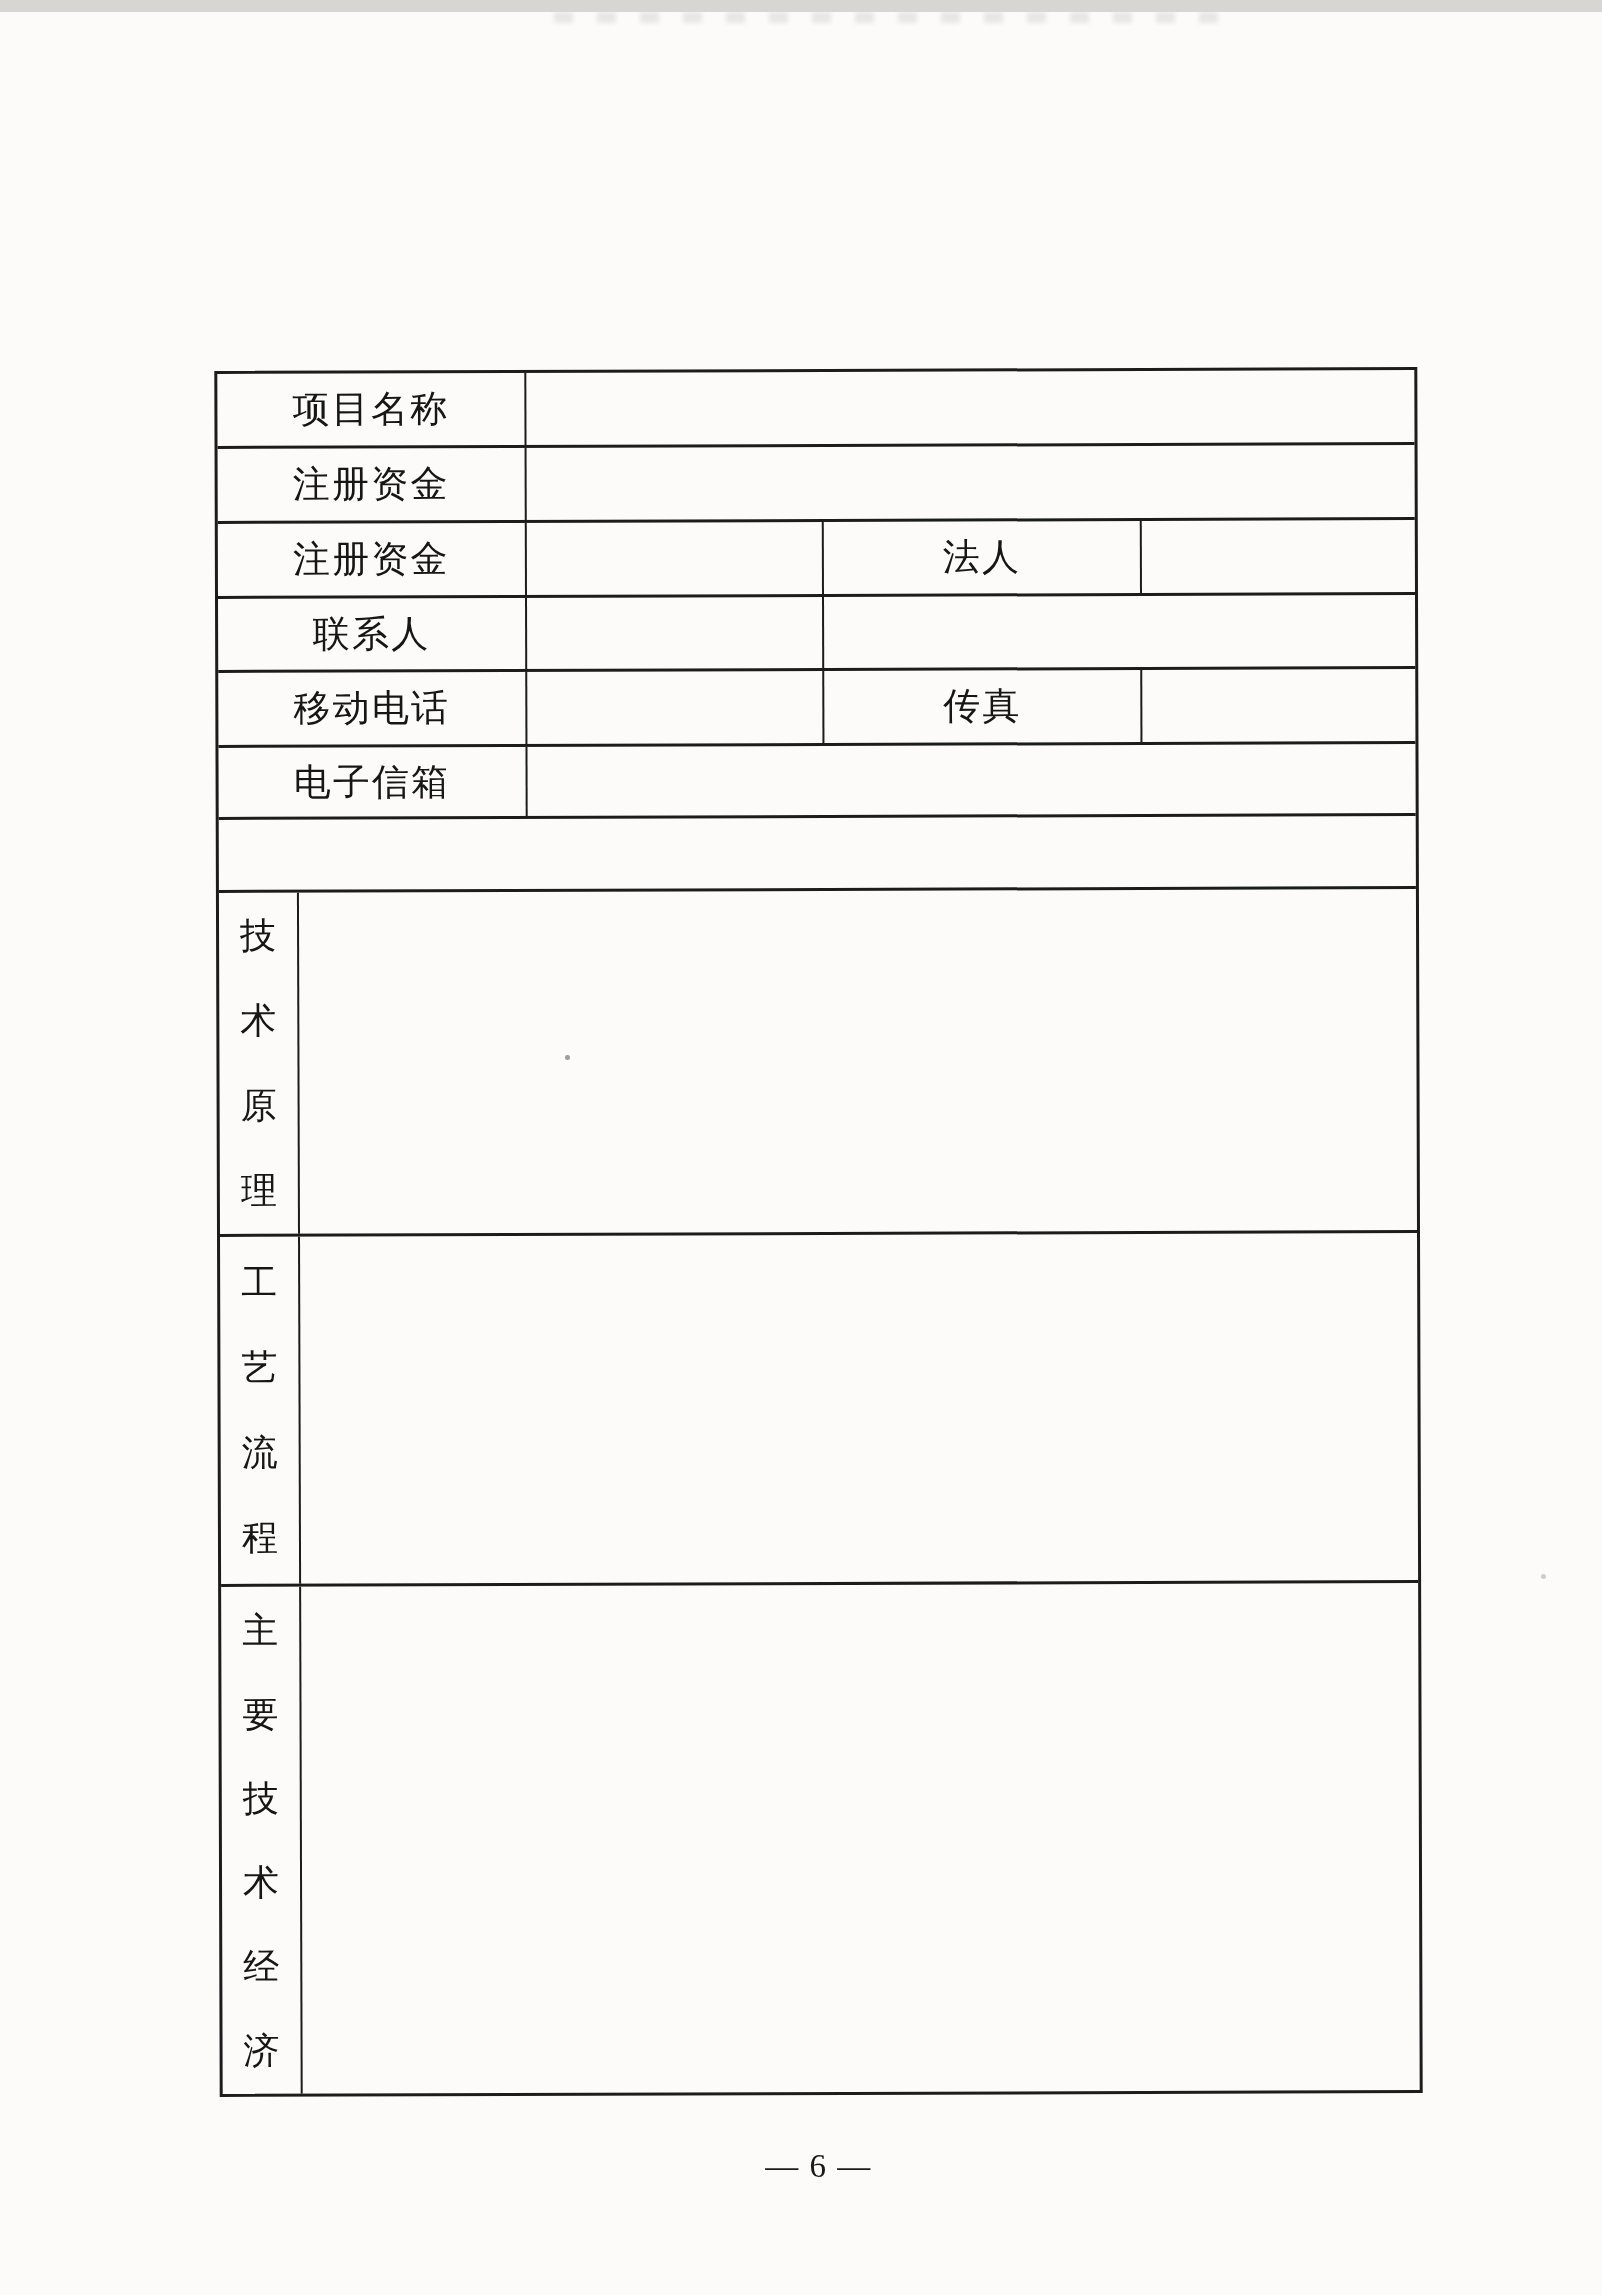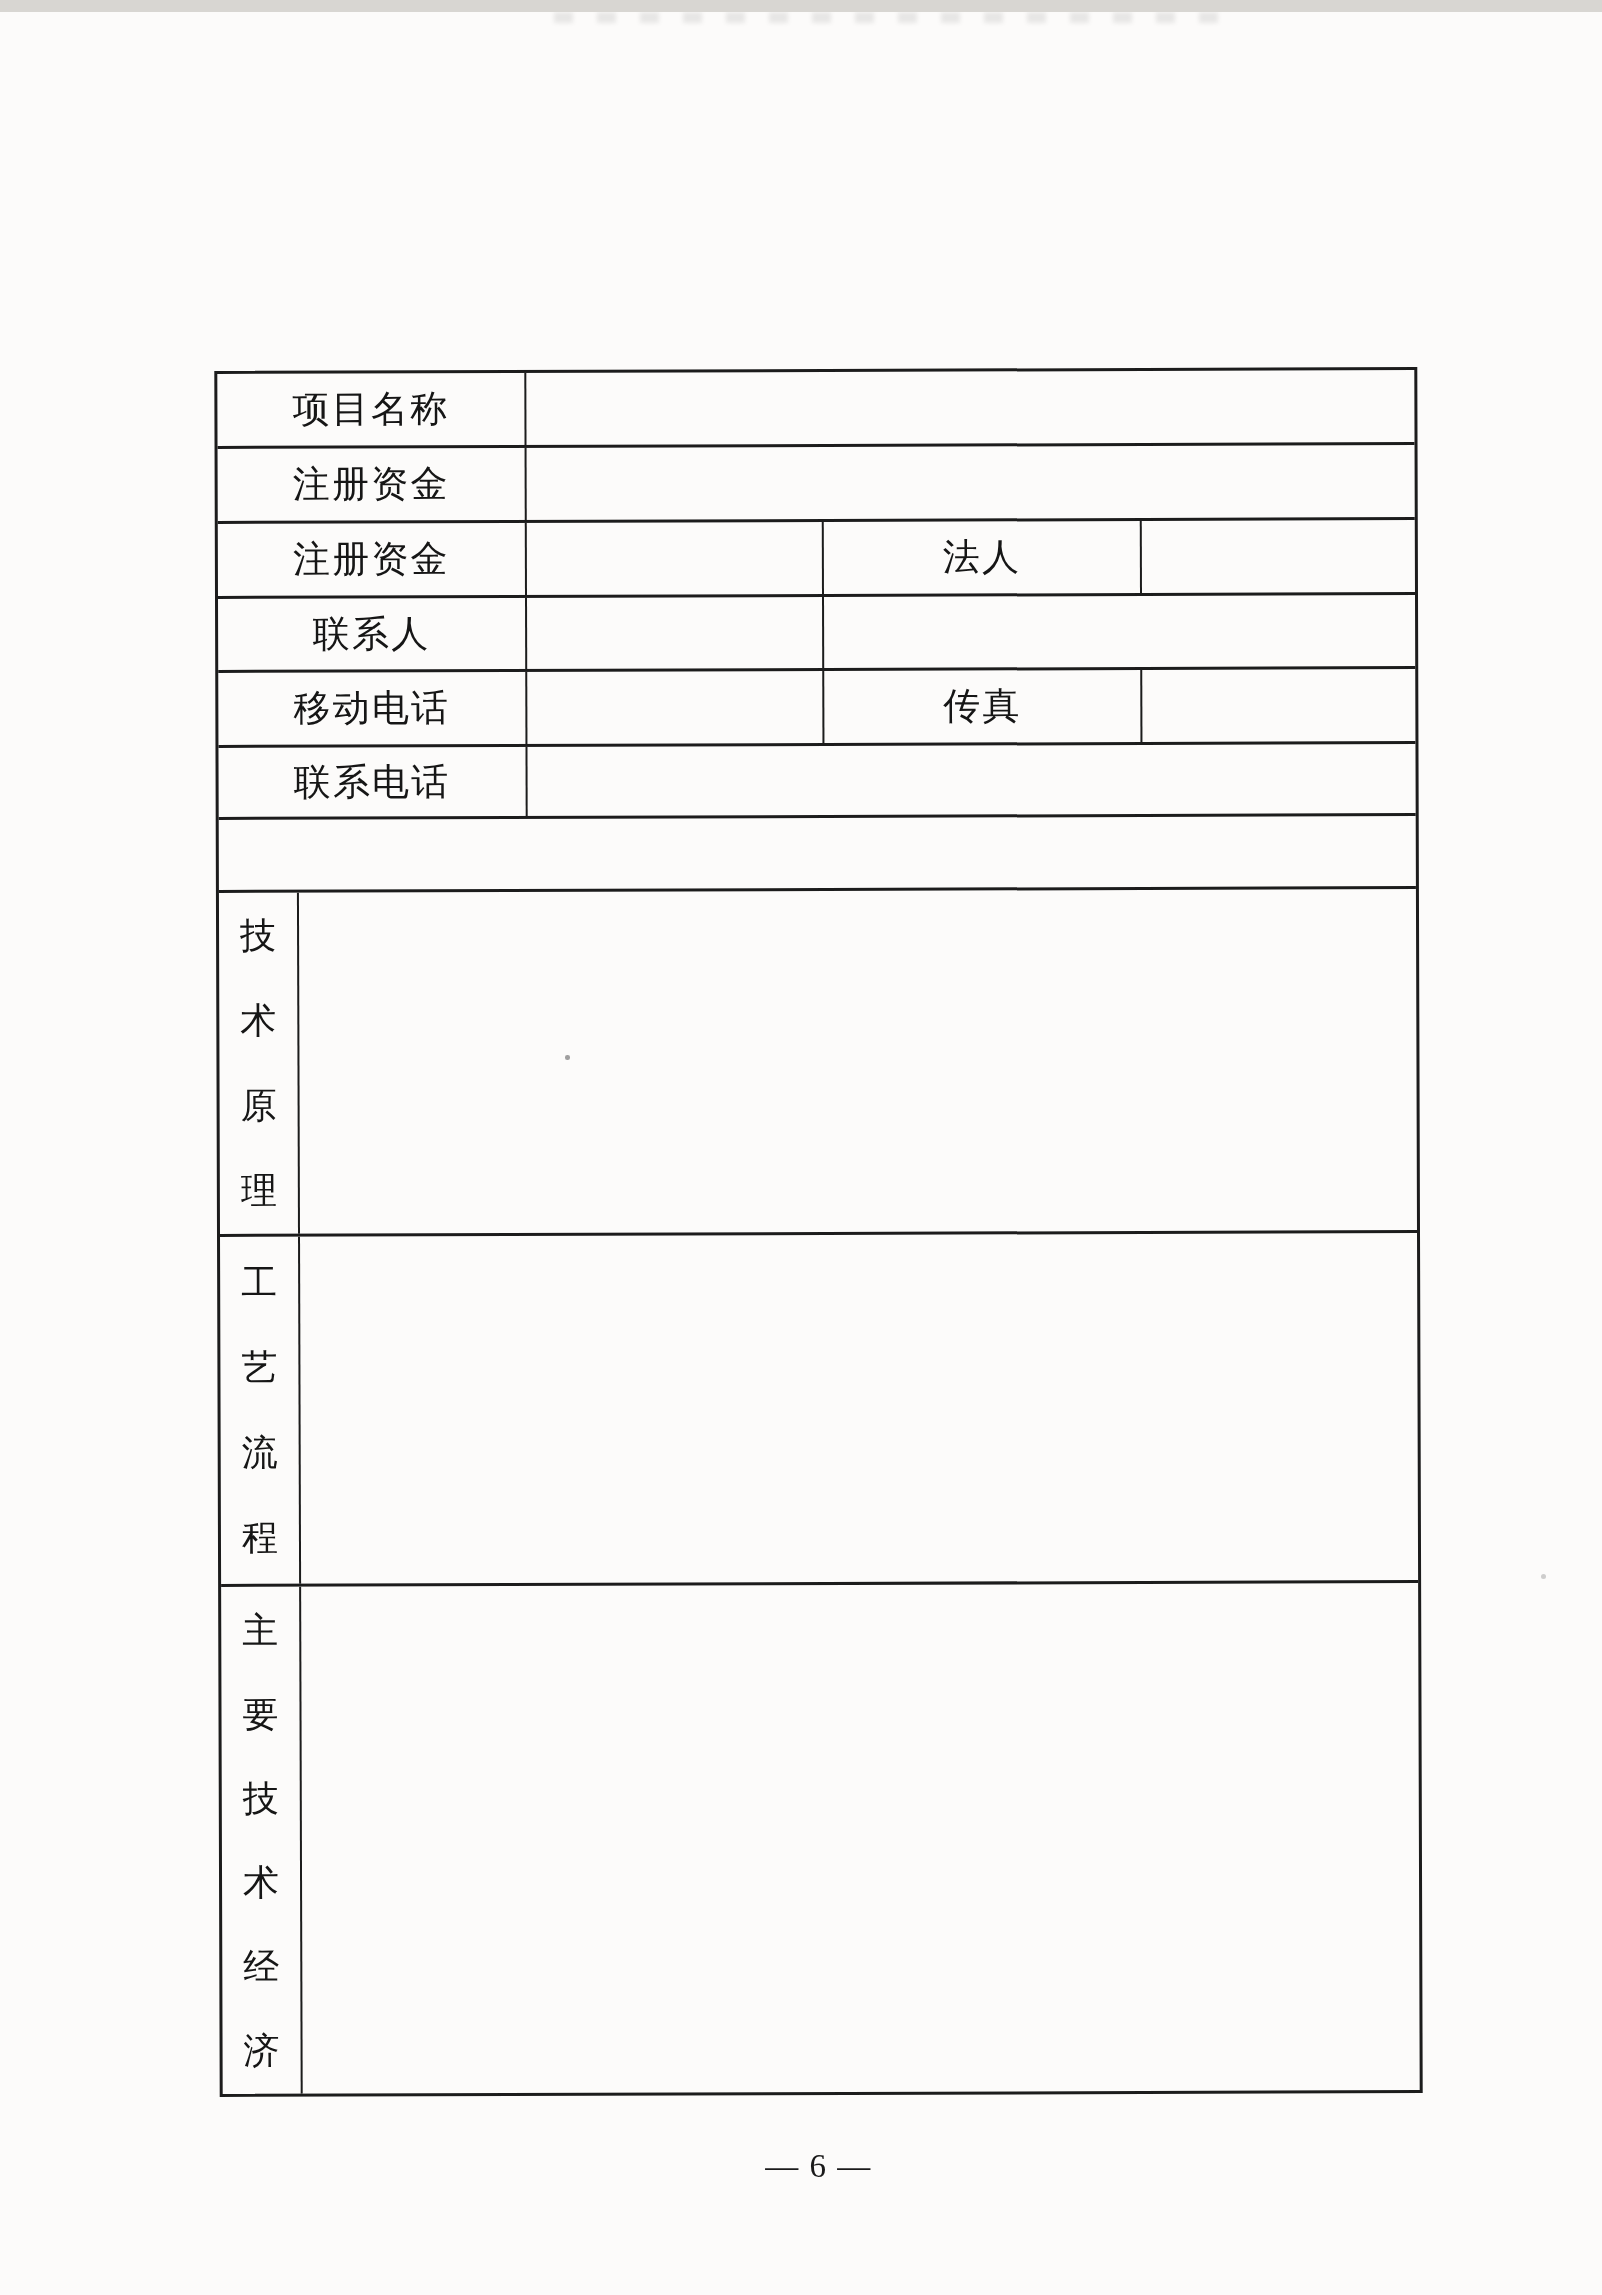--- a/index.html
+++ b/index.html
@@ -114,21 +114,21 @@
       </div>
 
       <div class="row g4 h-r5">
         <div class="cell lbl">移动电话</div>
         <div class="cell"></div>
         <div class="cell lbl">传真</div>
         <div class="cell"></div>
       </div>
 
       <div class="row g2 h-r6">
-        <div class="cell lbl">联系电话</div>
+        <div class="cell lbl">电子信箱</div>
         <div class="cell"></div>
       </div>
 
       <div class="row g2 h-r7">
         <div class="cell"></div>
       </div>
 
       <div class="row gs h-s1">
         <div class="cell vlbl gap66">
             <span>技</span>

